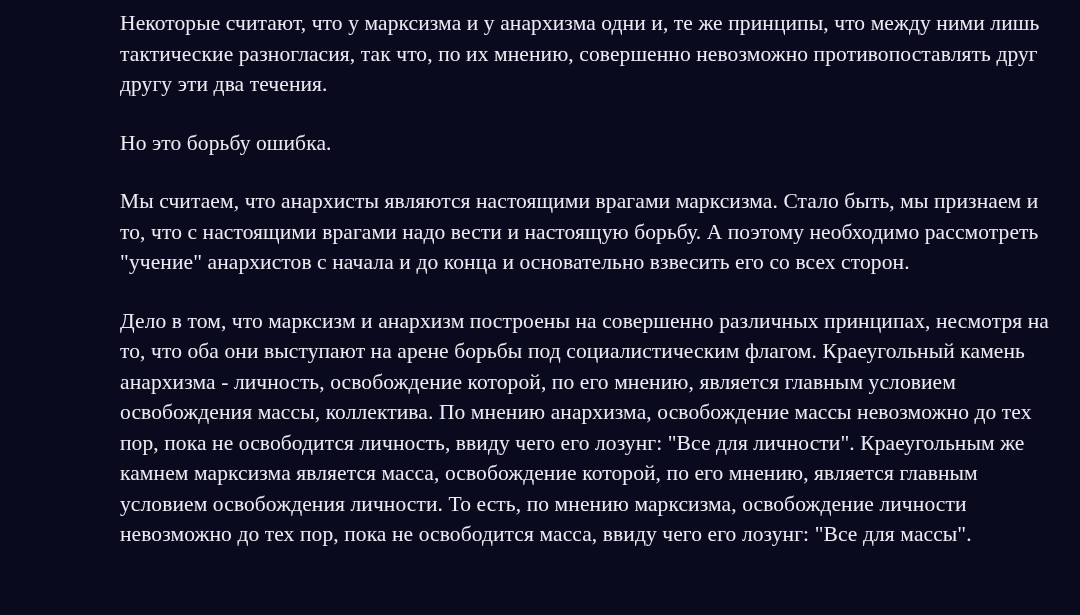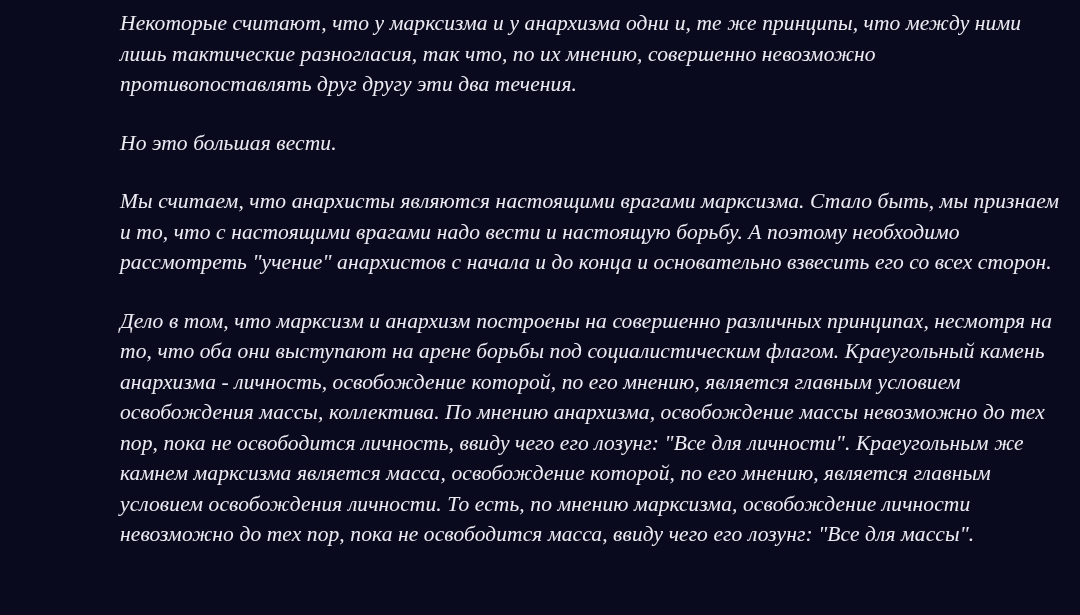--- a/index.html
+++ b/index.html
@@ -13,21 +13,20 @@
     font-family: "Liberation Serif", serif;
     color: #e8e8ef;
     overflow: hidden;
   }
   .page {
     position: relative;
     width: 879px;
     height: 615px;
     background: #0a0a1e;
     box-sizing: border-box;
-    font-style: italic;
   }
   .content {
     position: absolute;
     left: 120px;
     top: 8px;
     width: 945px;
   }
   p.para {
     margin: 0 0 28px 0;
     font-size: 21.5px;
@@ -40,17 +39,17 @@
   p.para:last-child {
     margin-bottom: 16px;
   }
 </style>
 </head>
 <body>
 
 <div class="page">
   <div class="content">
     <p class="para">Некоторые считают, что у марксизма и у анархизма одни и, те же принципы, что между ними лишь тактические разногласия, так что, по их мнению, совершенно невозможно противопоставлять друг другу эти два течения.</p>
-    <p class="para">Но это большая вести.</p>
+    <p class="para">Но это борьбу ошибка.</p>
     <p class="para">Мы считаем, что анархисты являются настоящими врагами марксизма. Стало быть, мы признаем и то, что с настоящими врагами надо вести и настоящую борьбу. А поэтому необходимо рассмотреть "учение" анархистов с начала и до конца и основательно взвесить его со всех сторон.</p>
     <p class="para">Дело в том, что марксизм и анархизм построены на совершенно различных принципах, несмотря на то, что оба они выступают на арене борьбы под социалистическим флагом. Краеугольный камень анархизма - личность, освобождение которой, по его мнению, является главным условием освобождения массы, коллектива. По мнению анархизма, освобождение массы невозможно до тех пор, пока не освободится личность, ввиду чего его лозунг: "Все для личности". Краеугольным же камнем марксизма является масса, освобождение которой, по его мнению, является главным условием освобождения личности. То есть, по мнению марксизма, освобождение личности невозможно до тех пор, пока не освободится масса, ввиду чего его лозунг: "Все для массы".</p>
   </div>
 </div>
 
 </body></html>

